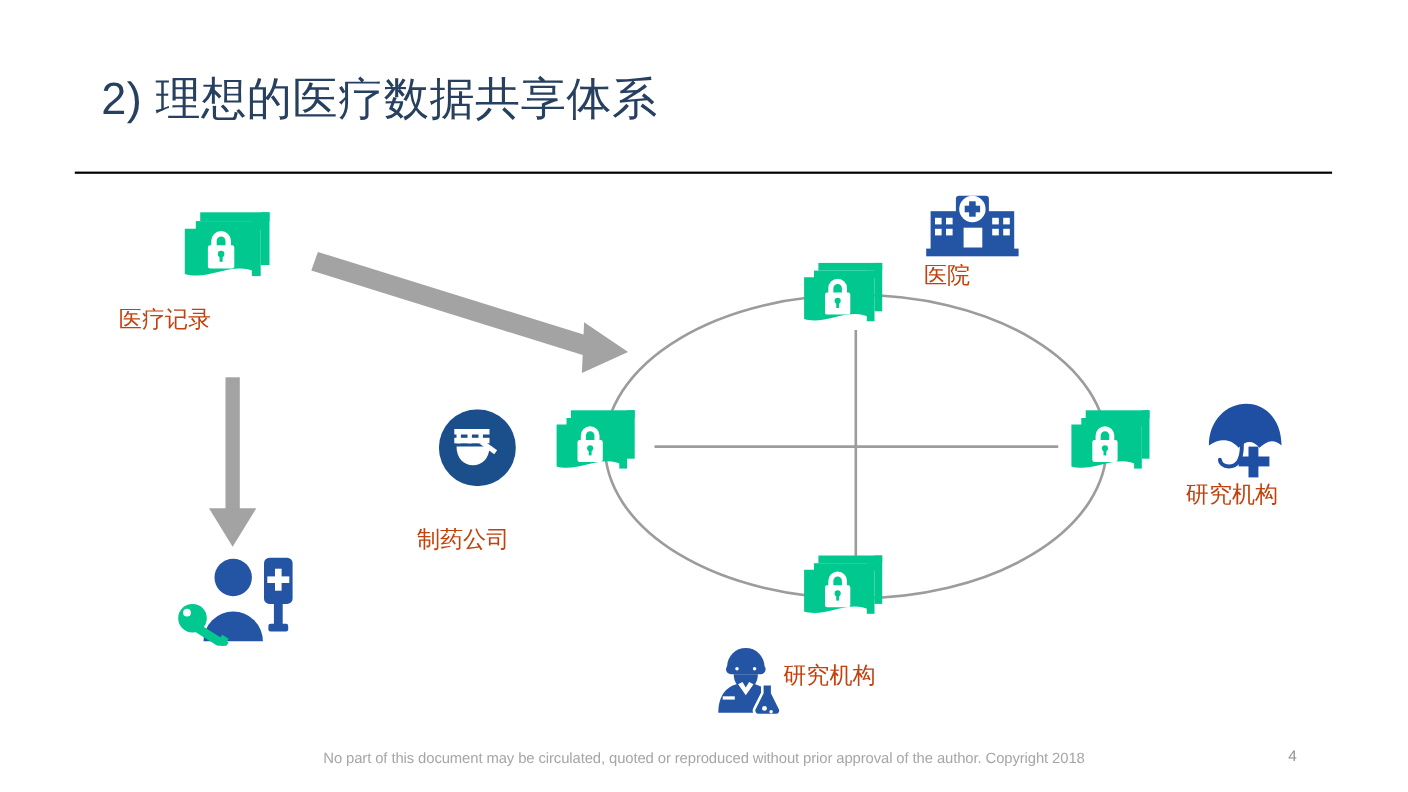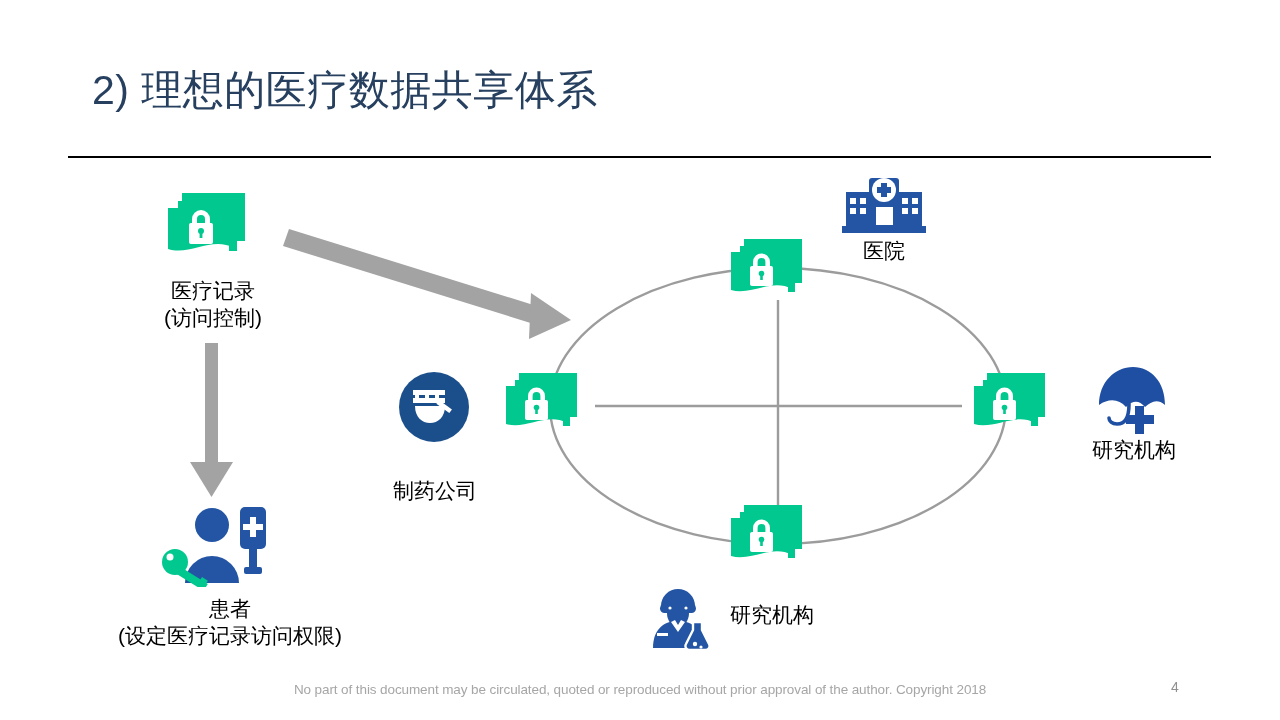--- a/index.html
+++ b/index.html
@@ -36,25 +36,25 @@
     left: 68px;
     top: 156px;
     width: 1143px;
     height: 2px;
     background: #000000;
   }
 
   
   .label {
     position: absolute;
-    color: #000000;
+    color: #c2410c;
     font-size: 21px;
     line-height: 1.28;
     white-space: nowrap;
-    text-align: center;
+    text-align: left;
   }
   .label .l2 { display: block; }
 
   
   .rec {
     position: absolute;
     width: 92px;
     height: 72px;
   }
   .rec svg { display: block; width: 100%; height: 100%; }
@@ -128,21 +128,20 @@
       <g fill="#ffffff">
         <path d="M34,29 a9,9 0 0 1 18,0 v5 h-5 v-5 a4,4 0 0 0 -8,0 v5 h-5 Z"></path>
         <rect x="31" y="33" width="24" height="21" rx="2"></rect>
       </g>
       <circle cx="43" cy="41" r="3" fill="#00C88F"></circle>
       <rect x="41.6" y="41" width="2.8" height="7" fill="#00C88F"></rect>
     </svg>
   </div>
   <div class="label" style="left:108px; top:278px; width:210px;">
     <span>医疗记录</span>
-    <span class="l2">(访问控制)</span>
   </div>
 
   <div class="actor" style="left:158px; top:505px;">
     <svg width="112" height="82" viewBox="0 0 112 82" xmlns="http://www.w3.org/2000/svg">
 
       <circle cx="54" cy="20" r="17" fill="#2355A4"></circle>
       <path d="M27,78 a27,27 0 0 1 54,0 Z" fill="#2355A4"></path>
 
       <rect x="82" y="2" width="26" height="42" rx="5" fill="#2355A4"></rect>
       <rect x="91" y="43" width="8" height="22" fill="#2355A4"></rect>
@@ -152,24 +151,20 @@
         <rect x="85" y="19" width="20" height="6"></rect>
       </g>
 
       <g fill="#00C88F">
         <circle cx="17" cy="57" r="13"></circle>
         <rect x="21" y="61" width="34" height="8" transform="rotate(32 21 61)"></rect>
         <rect x="44" y="72" width="7" height="9" transform="rotate(32 44 72)"></rect>
       </g>
       <circle cx="12" cy="52" r="3.5" fill="#ffffff"></circle>
     </svg>
-  </div>
-  <div class="label" style="left:60px; top:596px; width:340px;">
-    <span>患者</span>
-    <span class="l2">(设定医疗记录访问权限)</span>
   </div>
 
   <div class="rec" style="left:722px; top:236px;">
     <svg viewBox="0 0 92 72" xmlns="http://www.w3.org/2000/svg">
       <g fill="#00C88F">
         <rect x="22" y="3" width="58" height="7"></rect>
         <rect x="18" y="10" width="58" height="7"></rect>
         <rect x="73" y="3" width="7" height="44"></rect>
         <rect x="66" y="10" width="7" height="46"></rect>
         <path d="M9,16 h61 v37 c-20,-11 -41,7 -61,1 Z"></path>

